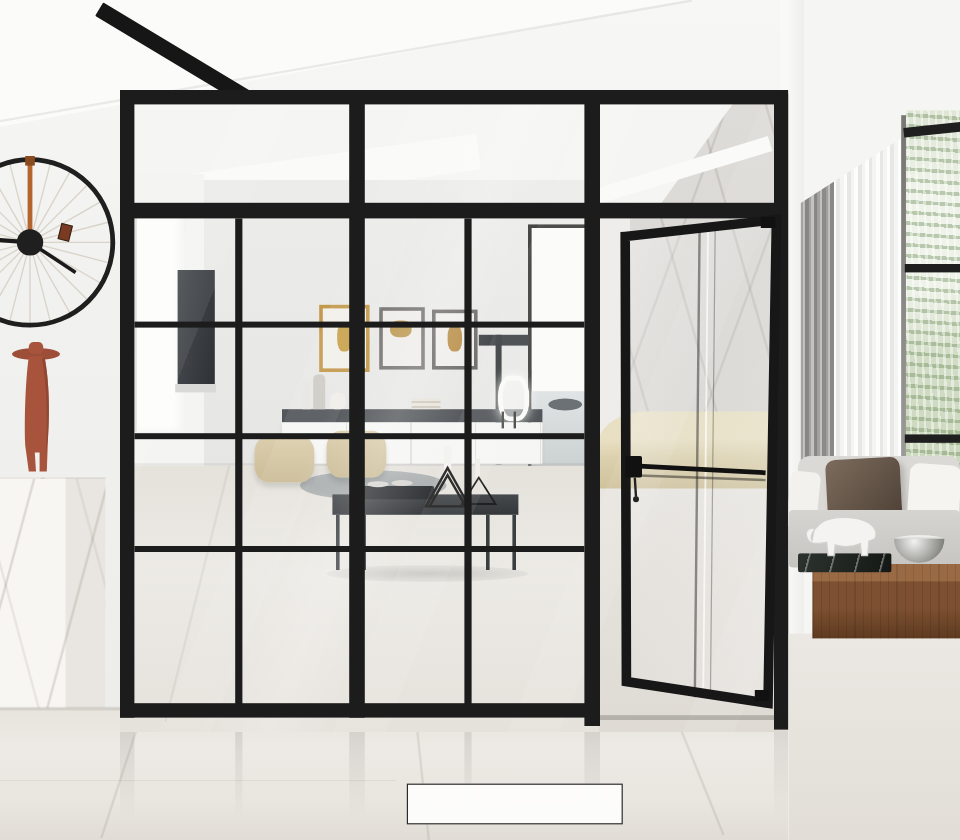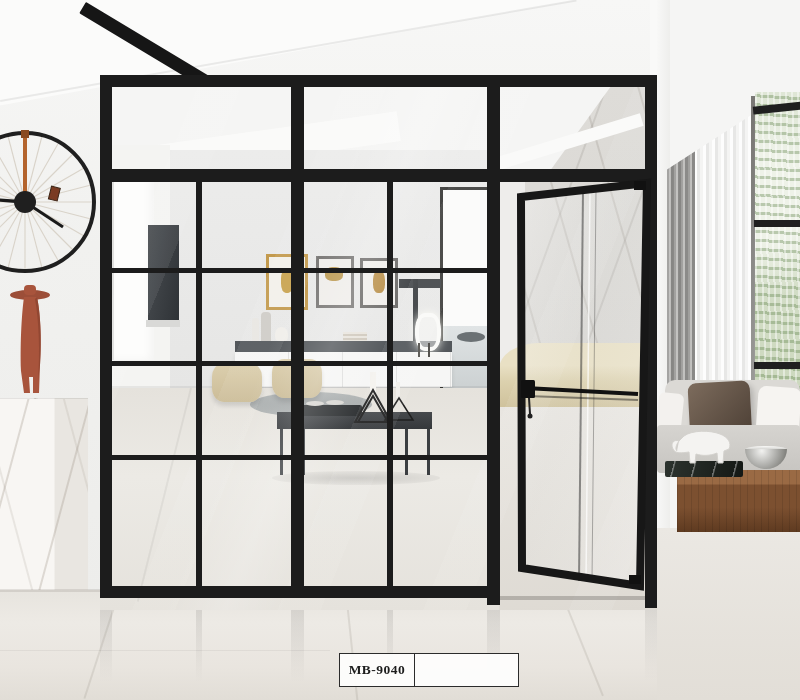--- a/index.html
+++ b/index.html
@@ -350,16 +350,15 @@
     <div class="abs marble-base"></div>
     <svg class="abs horse" viewBox="0 0 72 42" width="72" height="42">
       <path d="M8,24 C5,18 9,14 14,16 L19,11 C27,5 45,5 55,9 C63,12 67,18 64,24 L59,26 L58,38 L53,38 L52,28 C45,31 37,31 31,29 L30,38 L25,38 L24,27 C17,28 10,29 8,24 Z
                M14,16 C11,20 10,24 12,26" fill="#f4f3f1" stroke="#d4d2ce" stroke-width="1"></path>
     </svg>
     <div class="abs bowl-rim"></div>
     <div class="abs bowl"></div>
   </div>
 
   <div class="abs label">
-    <div class="label-model">MB-9040</div>
   </div>
 
 </div>
 
 </body></html>

